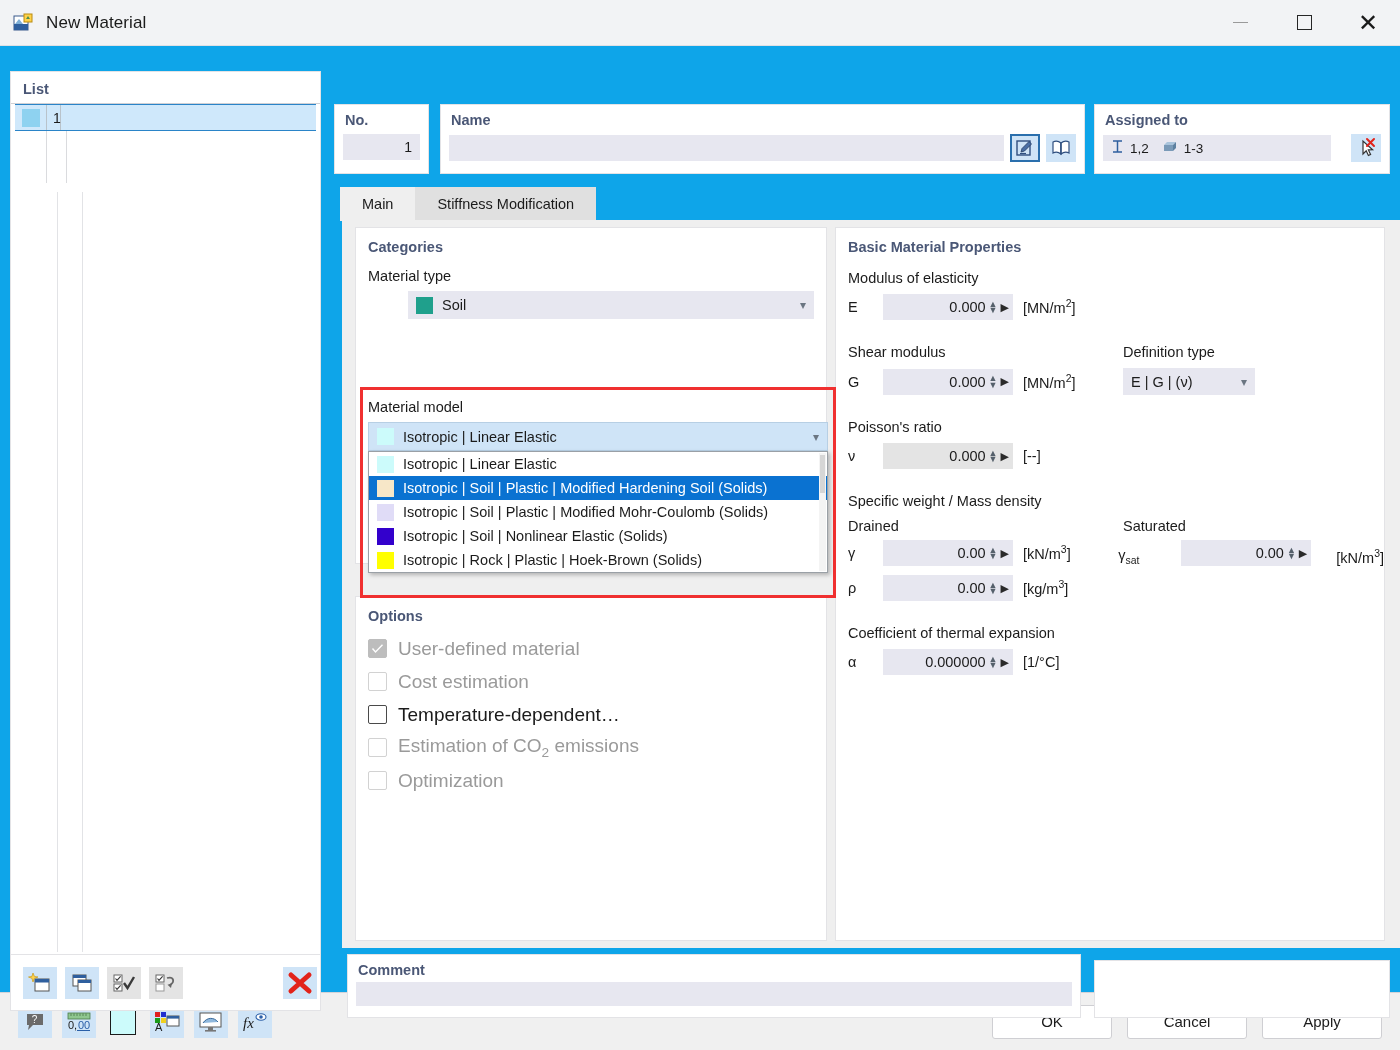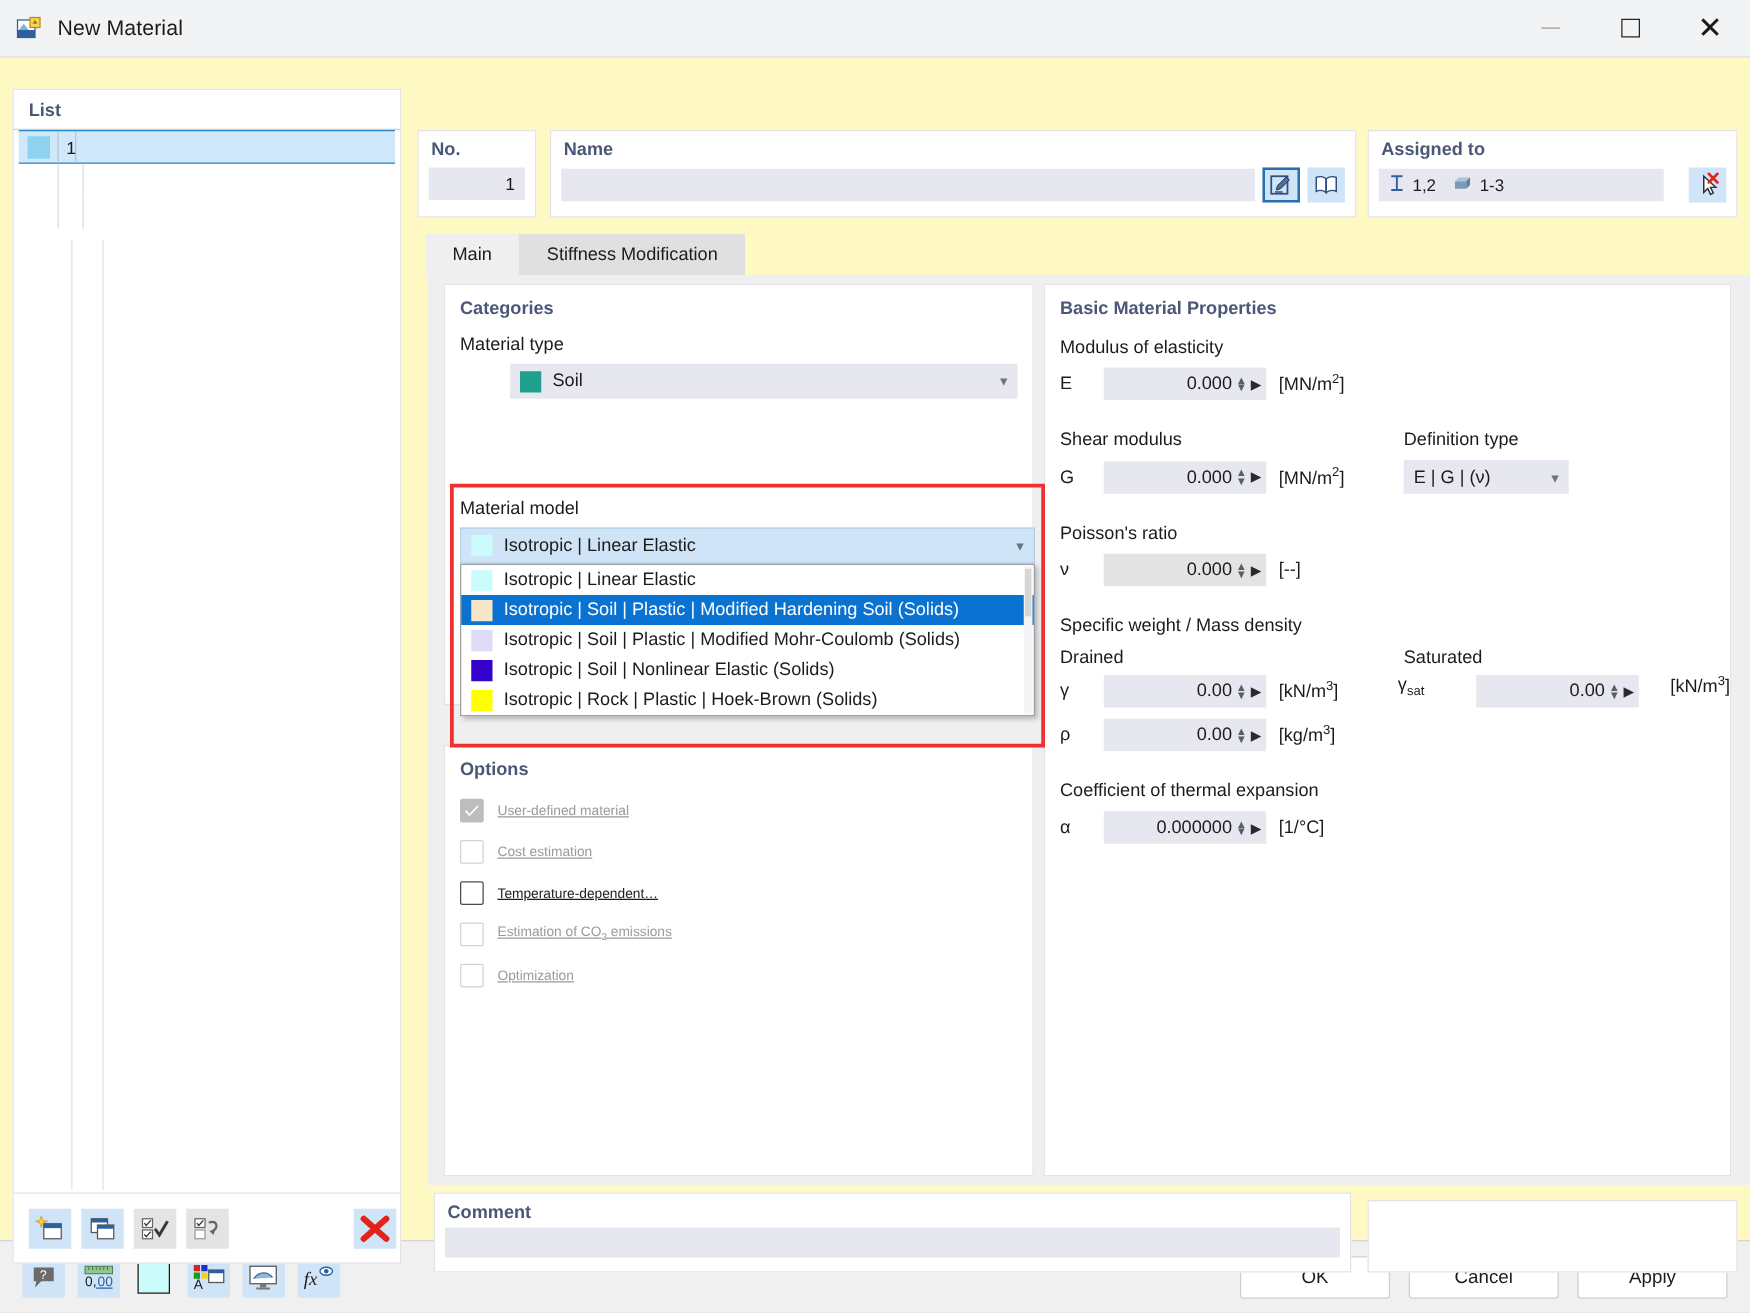--- a/index.html
+++ b/index.html
@@ -6,21 +6,21 @@
   html, body {
     margin: 0; padding: 0;
     width: 1400px; height: 1050px;
     font-family: "Liberation Sans", sans-serif;
     background: #c8c8cf;
     overflow: hidden;
   }
   .window {
     position: absolute; left: 0; top: 0;
     width: 1400px; height: 1050px;
-    background: #fef9c3;
+    background: #0ea5e9;
     display: flex; flex-direction: column;
   }
   
   .titlebar {
     height: 46px; background: #f2f3f5;
     display: flex; align-items: center;
     border-bottom: 1px solid #dfe0e4;
     flex: 0 0 46px;
   }
   .title-icon { width: 22px; height: 22px; margin-left: 12px; position: relative; flex: 0 0 22px;}
@@ -189,21 +189,21 @@
 
   
   .opt-row { display: flex; align-items: center; gap: 11px; height: 33px; padding-left: 12px; }
   .cbox {
     width: 19px; height: 19px; border: 1.4px solid #888; background: #fff; border-radius: 2px;
     display:flex; align-items:center; justify-content:center;
   }
   .cbox.checked-dim { background: #bdbdbd; border-color: #bdbdbd; color: #fff; }
   .cbox.dim { border-color: #d2d2d2; }
   .cbox.strong { border-color: #4a4a4a; }
-  .opt-label { font-size: 11px; color: #1b1b1b; text-decoration: underline; }
+  .opt-label { font-size: 19px; color: #1b1b1b; }
   .opt-label.dim { color: #9a9a9a; }
 
   
   .prop-label { font-size: 14.5px; color: #1b1b1b; }
   .sym { font-size: 14.5px; color: #1b1b1b; }
   .unit { font-size: 14.5px; color: #1b1b1b; }
   .spin {
     background: #e7e7f0; height: 26px; display: flex; align-items: center;
     padding: 0 4px 0 8px; gap: 3px; min-width: 130px;
   }
@@ -561,21 +561,21 @@
             <div class="spin">
               <span class="v">0.00</span>
               <span class="updown">
                   <span>▲</span>
                   <span>▼</span>
                 </span>
               <span class="play">▶</span>
             </div>
             <span class="unit">[kN/m<sup>3</sup>]</span>
           </div>
-          <div style="display:flex;align-items:flex-start;gap:25px;">
+          <div style="display:flex;align-items:flex-end;gap:25px;">
             <span class="sym" style="width:38px;">γ<sub>sat</sub></span>
             <div class="spin">
               <span class="v">0.00</span>
               <span class="updown">
                   <span>▲</span>
                   <span>▼</span>
                 </span>
               <span class="play">▶</span>
             </div>
             <span class="unit">[kN/m<sup>3</sup>]</span>

